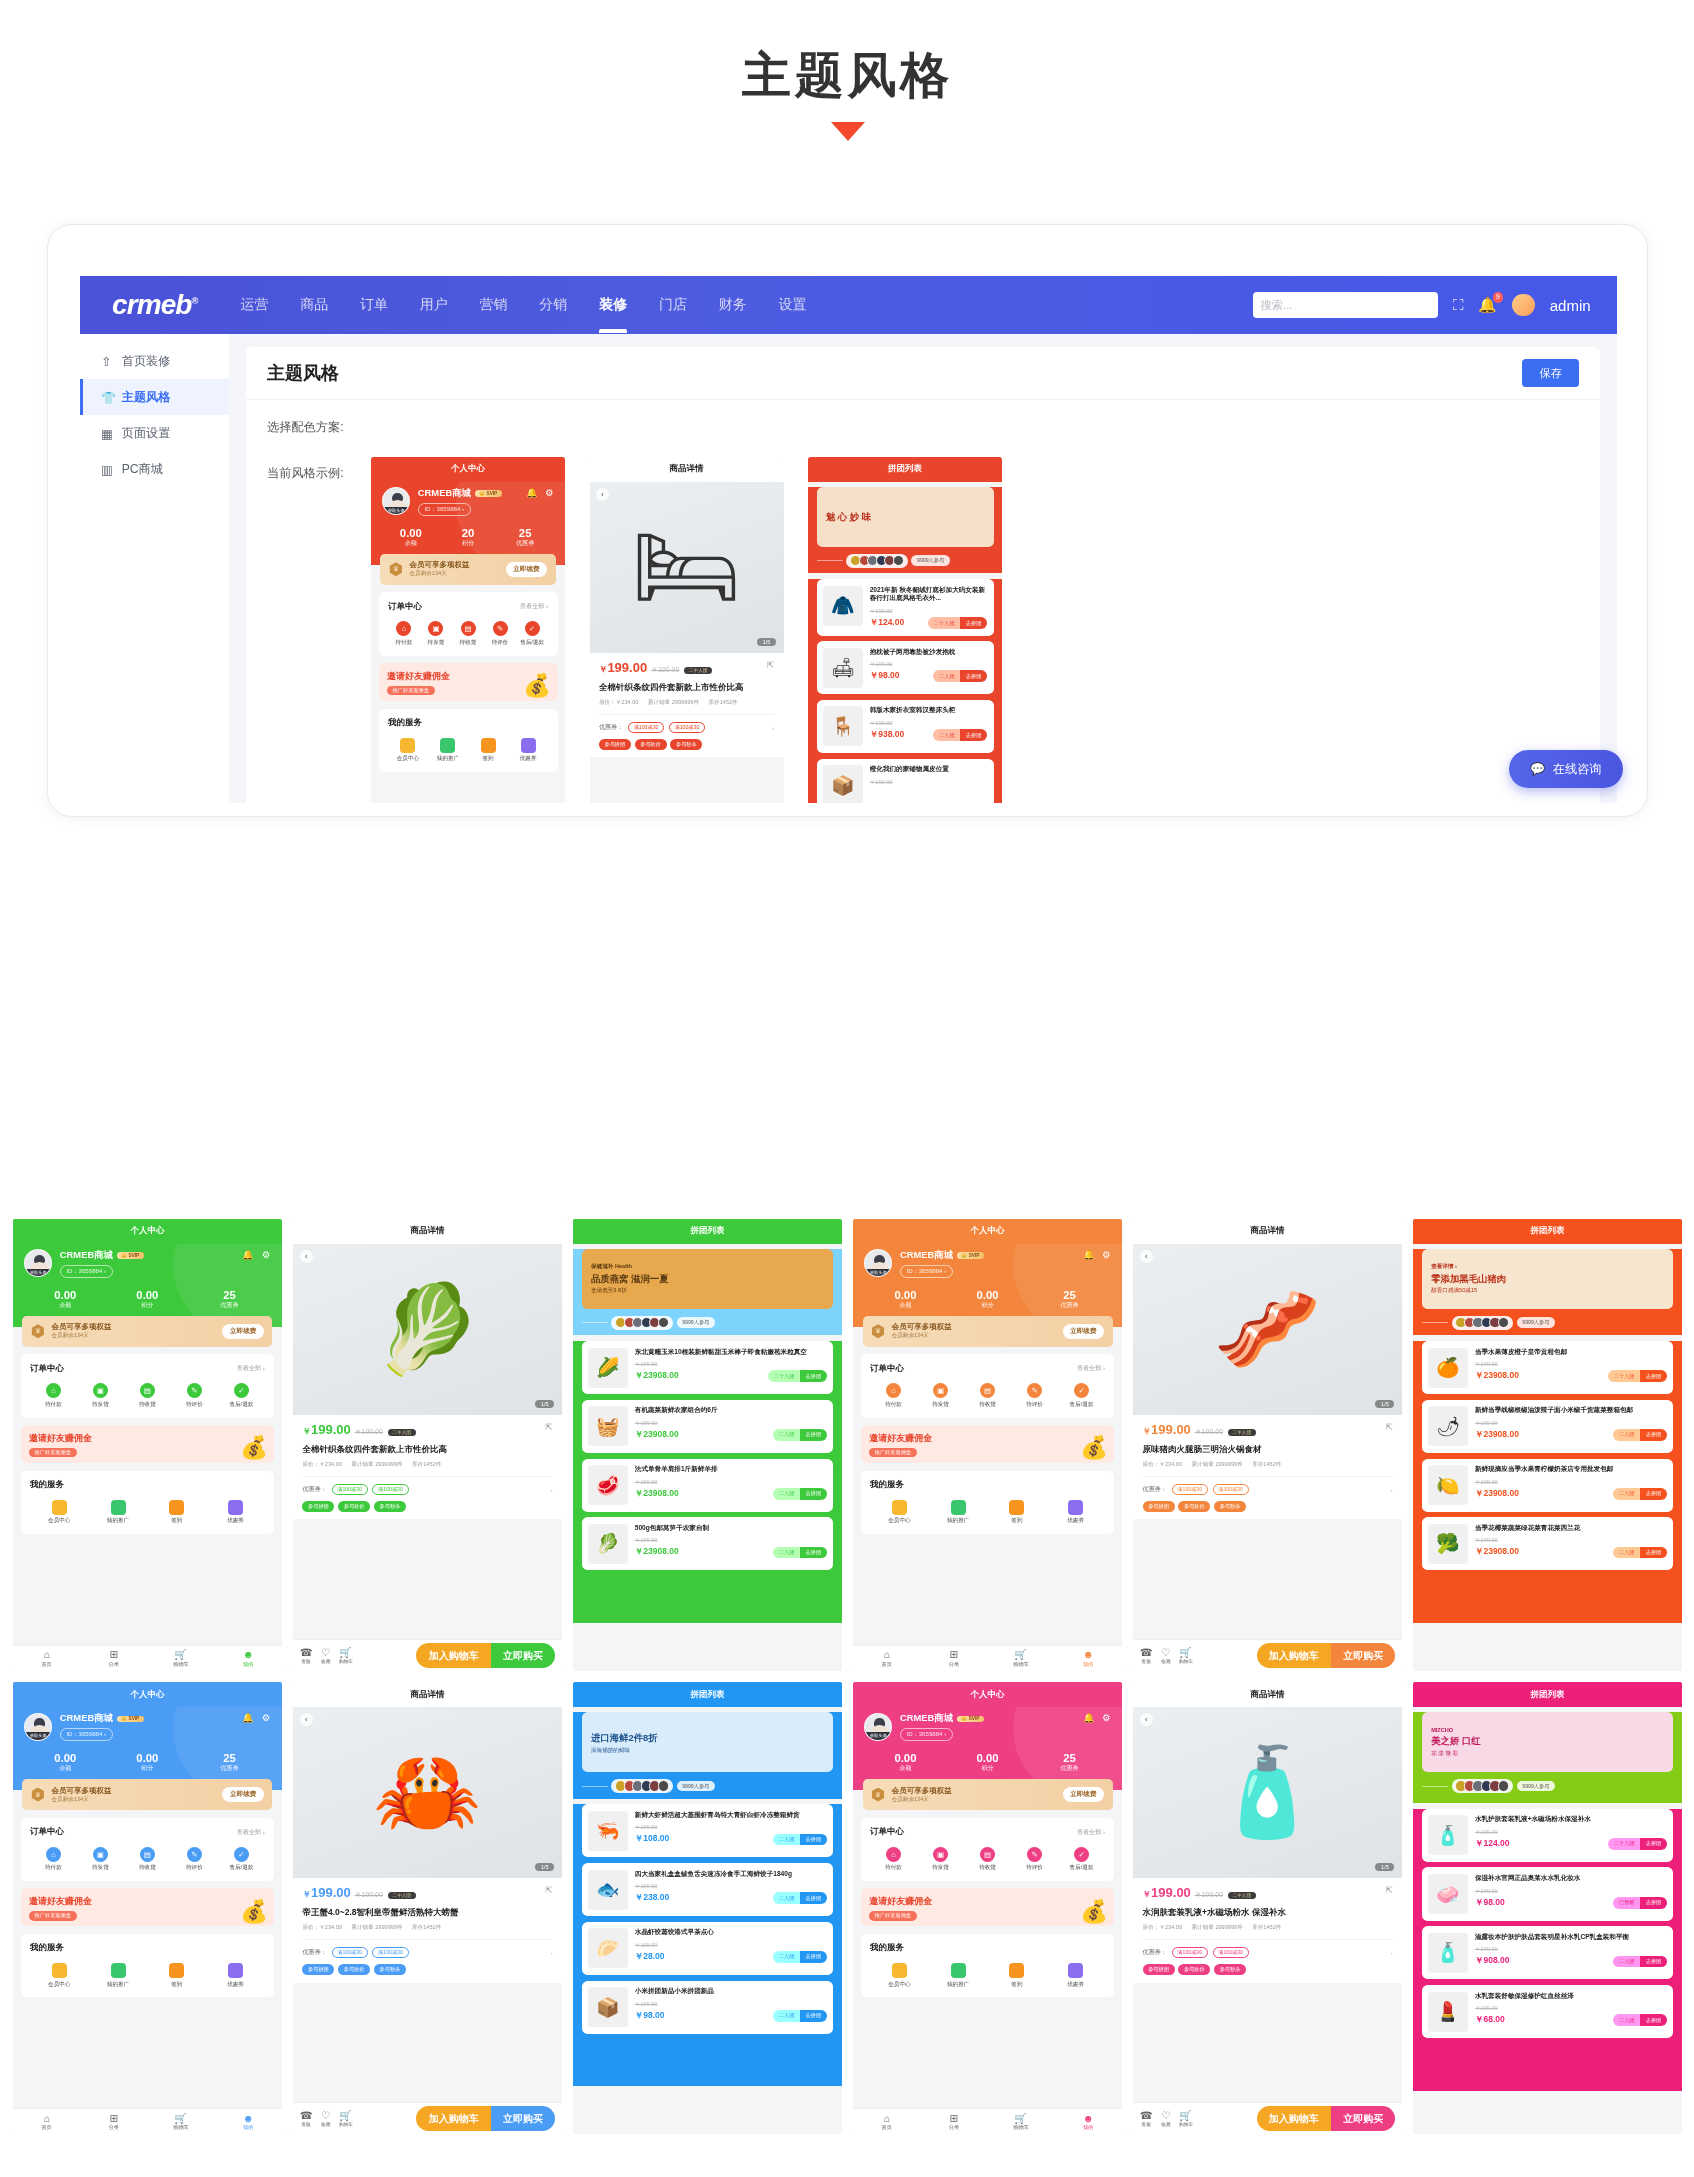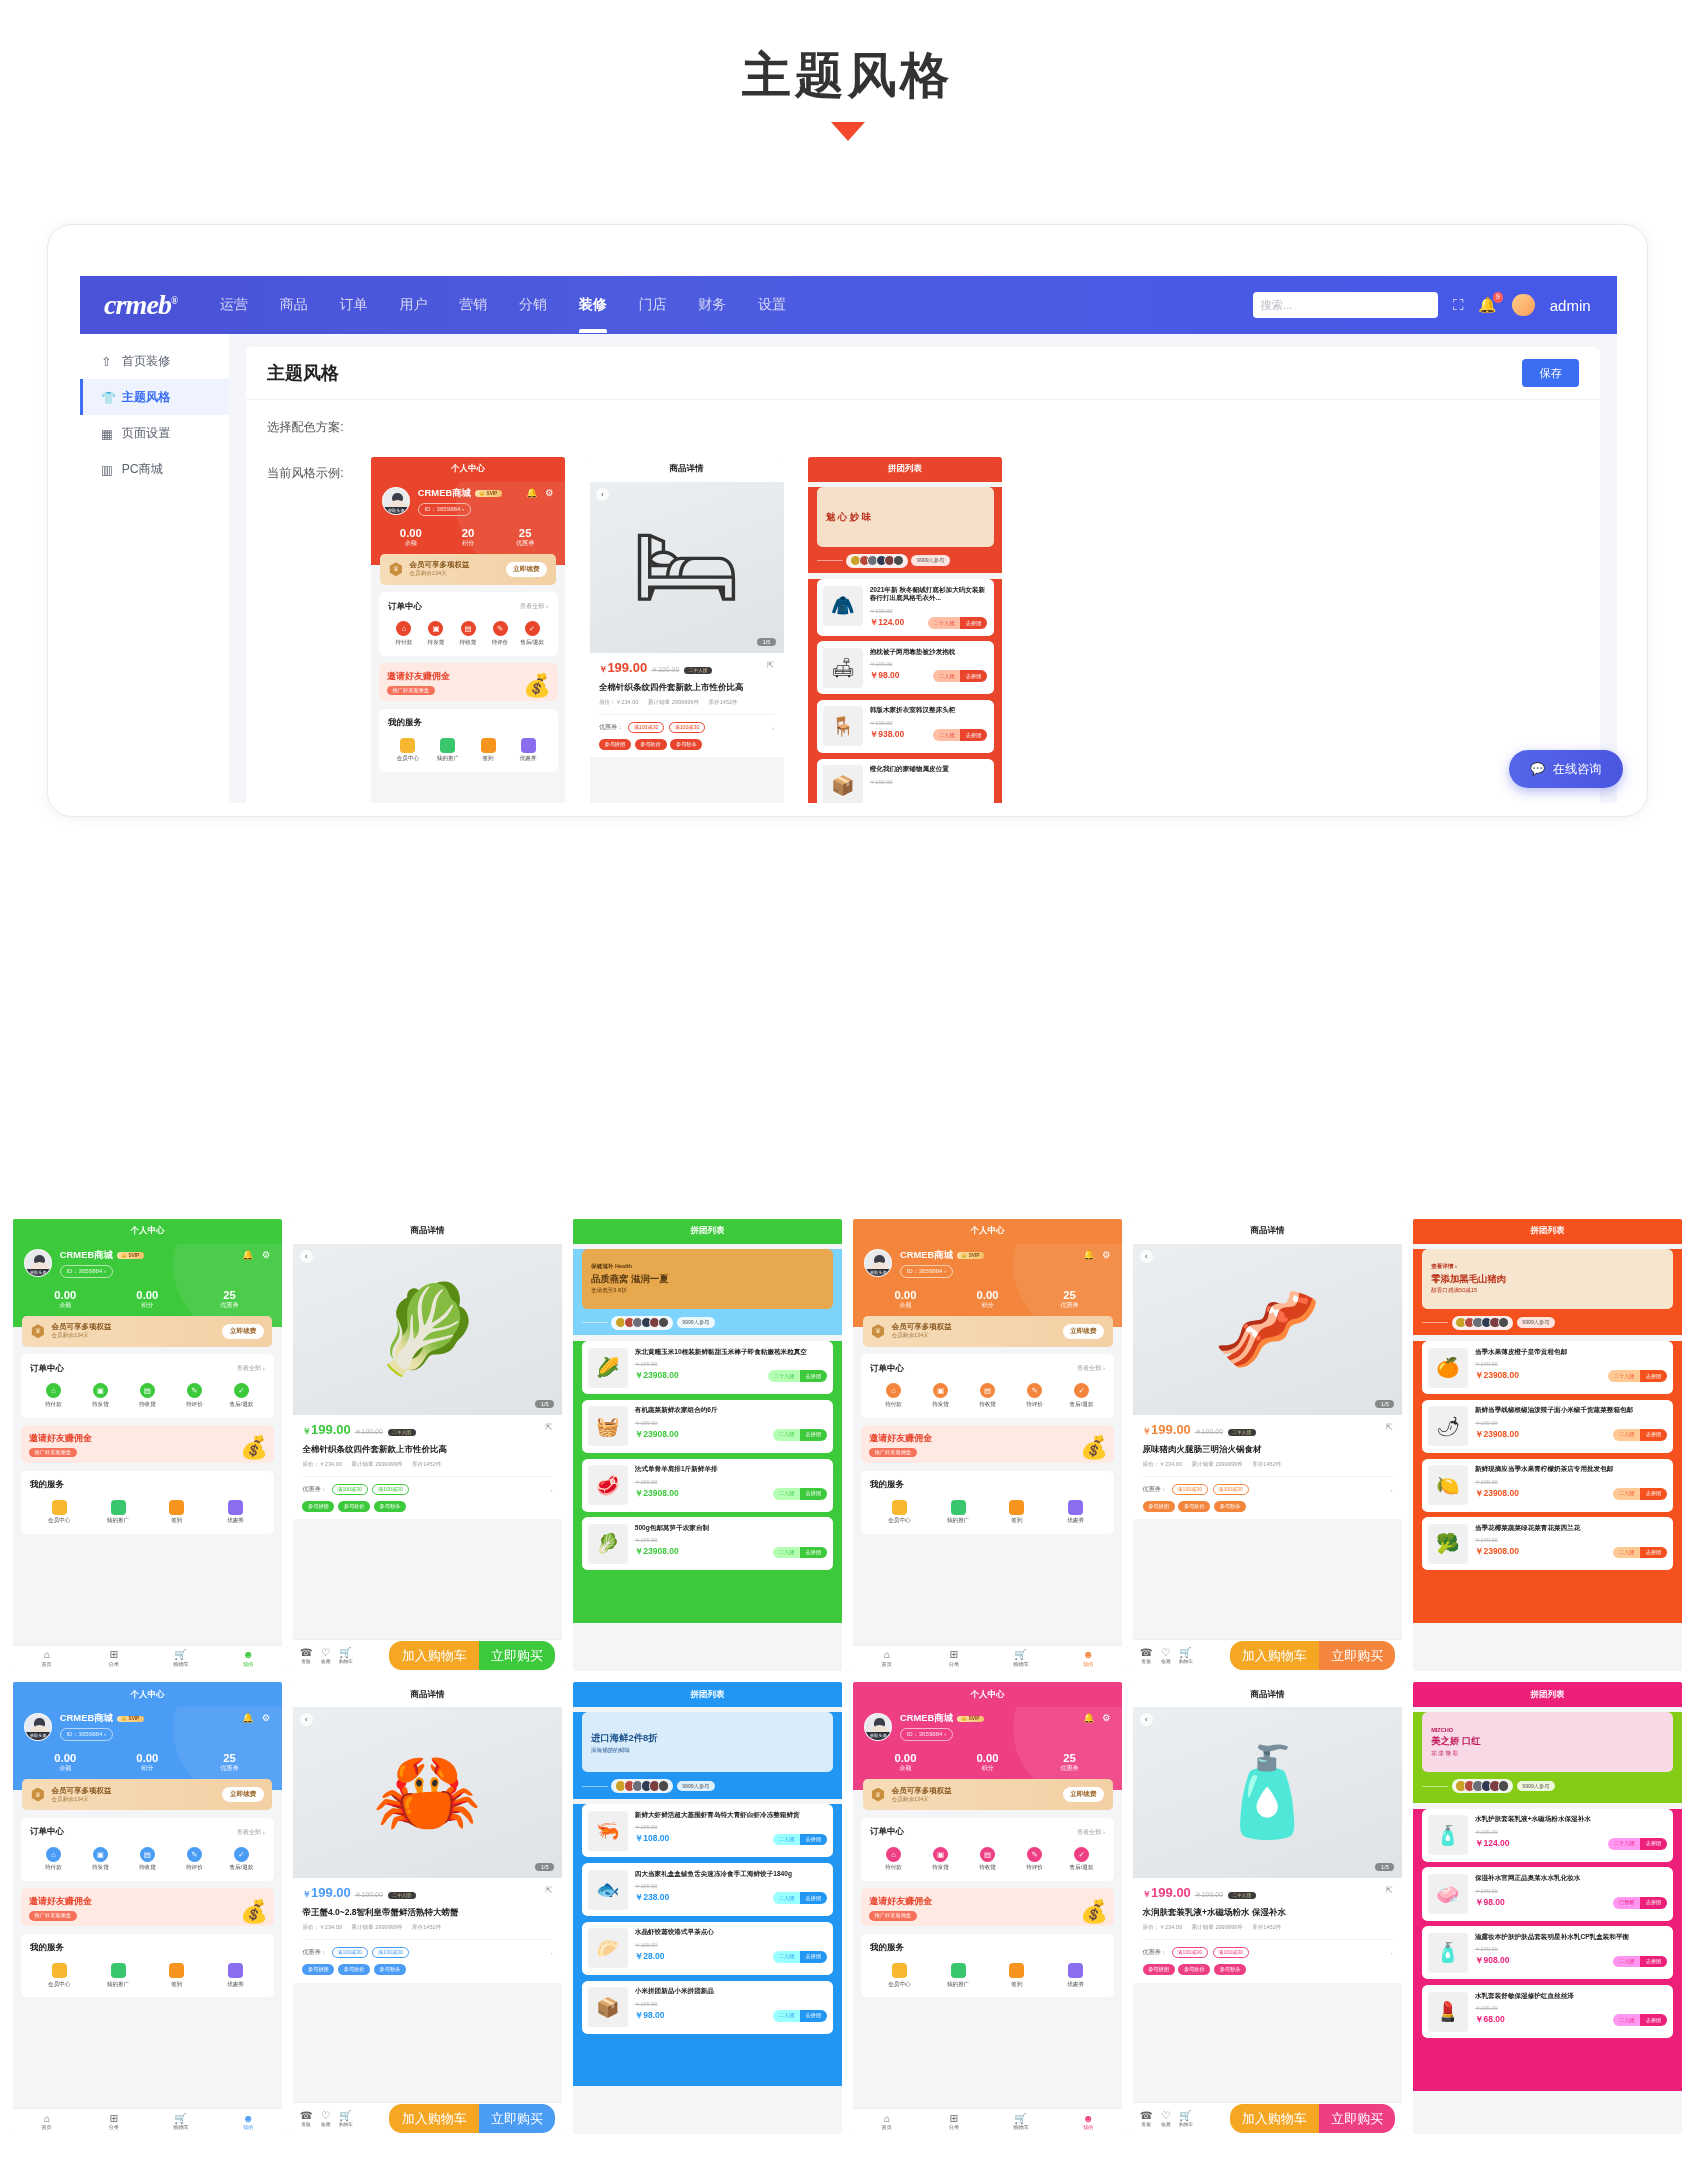--- a/index.html
+++ b/index.html
@@ -17,22 +17,22 @@
   
   .frame { position: absolute; left: 47px; top: 224px; width: 1601px; height: 593px;
       background: #fff; border-radius: 24.5px; border: 0.9px solid #e9e9ec;
       box-shadow: 0 1.9px 13px rgba(0,0,0,.05); overflow: hidden; }
   .frame-inner { position: absolute; left: 32px; top: 51px; width: 1537px; height: 527px;
       overflow: hidden; background: #f5f6fa; }
 
   
   .admin-top { height: 58px; background: linear-gradient(90deg,#4a52d6 0%,#4d5ce0 40%,#4558e8 100%);
       display: flex; align-items: center; padding: 0 17px; position: relative; }
-  .logo { font-family: Liberation Serif, serif; color:#fff; font-size: 28px; font-weight:700;
-      letter-spacing:-0.9px; font-style: italic; margin-left: 7px; margin-right: 41px; position: relative;}
+  .logo { font-family: Liberation Sans, sans-serif; color:#fff; font-size: 28px; font-weight:700;
+      letter-spacing:-0.9px; font-style: italic; margin-left: 15px; margin-right: 41px; position: relative;}
   .logo sup { font-size: 9.4px; vertical-align: super; font-style: normal; }
   .admin-nav { display: flex; gap: 28px; }
   .admin-nav .nav-item { color: #d7d9f5; font-size: 14px; padding: 19px 1.9px; cursor: pointer; position: relative; }
   .admin-nav .nav-item.active { color: #fff; font-weight: 600; }
   .admin-nav .nav-item.active::after { content:""; position:absolute; left:50%; transform:translateX(-50%);
       bottom: 0; width: 28px; height: 3.8px; background:#fff; border-radius: 1.9px 1.9px 0 0; }
   .admin-right { margin-left: auto; display: flex; align-items: center; gap: 15px; padding-right: 9.4px; padding-left: 28px; }
   .search-box { width: 185px; height: 26px; background:#fff; border-radius: 3.8px; display:flex; align-items:center;
       padding: 0 7.5px; font-size: 11.3px; color:#b9bcc7; }
   .icon-btn { color: #dfe1f7; font-size: 15px; position: relative; cursor:pointer; }
@@ -149,21 +149,21 @@
       border-top:0.9px solid #f2f2f2; padding-top: 6.6px;}
   .chip { border:0.5px solid currentColor; border-radius: 7.5px; padding: 0.9px 4.7px; font-size: 5.2px; }
   .pd-row .arrow { margin-left:auto; color:#bbb; }
   .pd-acts { display:flex; gap: 3.8px; margin-top: 6.6px; font-size: 5.2px; }
   .act-chip { border-radius: 7.5px; padding: 1.9px 5.6px; color:#fff; }
   .pd-bottom { position:absolute; left:0; right:0; bottom:0; height: 32px; background:#fff;
       border-top:0.9px solid #eee; display:flex; align-items:center; padding: 0 6.6px; gap: 8.5px; }
   .pd-bi { text-align:center; font-size: 4.7px; color:#666; }
   .pd-bi .g { display:block; font-size: 10.4px; line-height: 11.3px; }
   .pd-btns { margin-left:auto; display:flex; border-radius: 13px; overflow:hidden; }
-  .pd-btns div { font-size: 13px; color:#fff; padding: 5.6px 12.2px; font-weight:400; }
+  .pd-btns div { font-size: 10px; color:#fff; padding: 5.6px 12.2px; font-weight:700; }
 
   
   .gb-banner { margin: 5.6px 8.5px 0; height: 60px; border-radius: 5.6px; overflow:hidden; position:relative;
       display:flex; flex-direction:column; justify-content:center; padding-left: 9.4px; }
   .gb-banner .g1 { font-size: 5.6px; font-weight:700; }
   .gb-banner .g2 { font-size: 9.4px; font-weight:800; margin-top:1.9px; }
   .gb-banner .g3 { font-size: 5.6px; margin-top: 1.9px; }
   .gb-avas { display:flex; align-items:center; gap: 3.8px; margin: 6.6px 8.5px 0; }
   .gb-avas .line { width: 26px; height:0.9px; background: rgba(255,255,255,.5); }
   .gb-ava-stack { display:flex; background: rgba(255,255,255,.9); border-radius: 8.5px; padding: 1.4px 3.8px; }

